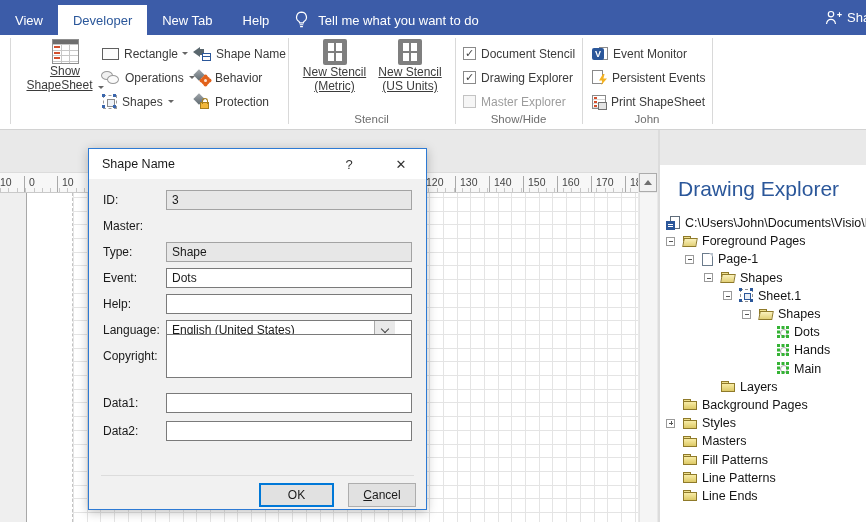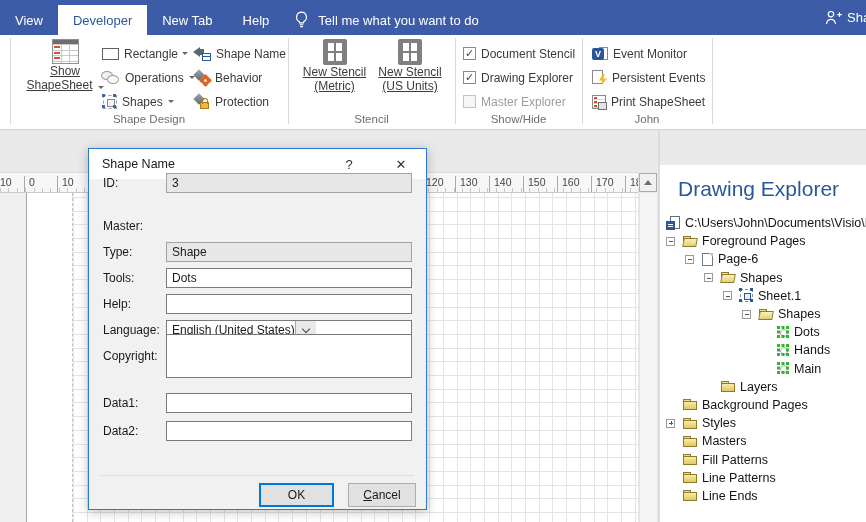--- a/index.html
+++ b/index.html
@@ -110,21 +110,21 @@
   .dialog{position:absolute;left:88px;top:148px;width:339px;height:362px;background:#f1f1f1;border:1px solid #2d7ad4;box-shadow:0 2px 10px rgba(0,0,0,.25);z-index:10;}
   .dtitle{position:absolute;left:0;top:0;right:0;height:30px;background:#fff;display:flex;align-items:center;font-size:12.5px;color:#1a1a1a;padding-left:13px;}
   .dhelp{position:absolute;top:0;right:60px;width:34px;height:30px;display:flex;align-items:center;justify-content:center;color:#333;font-size:13px;}
   .dclose{position:absolute;top:0;right:8px;width:34px;height:30px;display:flex;align-items:center;justify-content:center;color:#333;font-size:13px;}
   .drow{position:absolute;left:0;height:20px;display:flex;align-items:center;font-size:12px;color:#1a1a1a;}
   .drow .dl{position:absolute;left:14px;}
   .dfield{position:absolute;left:77px;width:246px;height:20px;font-size:12px;padding:0 5px;display:flex;align-items:center;}
   .ro{background:#e7e7e7;border:1px solid #a3a3a3;color:#1a1a1a;}
   .ed{background:#fff;border:1px solid #7a7a7a;}
   input.dfield{margin:0;color:#1a1a1a;display:block;padding:0 5px;}
-  .combo{padding-right:16px;}
+  .combo{justify-content:space-between;padding-right:16px;}
   .combo .cbtn{width:21px;height:18px;background:#e9e9e9;border-left:1px solid #a9a9a9;display:flex;align-items:center;justify-content:center;flex:none;}
   .combo .cbtn i{width:6px;height:6px;border-right:1.4px solid #444;border-bottom:1.4px solid #444;transform:rotate(45deg);margin-top:-3px;}
   .dtextarea{height:44px !important;align-items:flex-start;}
   .dsep{position:absolute;left:12px;right:12px;top:326px;border-top:1px solid #dcdcdc;}
   .dbtn{position:absolute;height:24px;background:#e1e1e1;border:1px solid #adadad;font-size:12px;color:#1a1a1a;display:flex;align-items:center;justify-content:center;}
   .dbtn.ok{left:170px;top:334px;width:75px;border:2px solid #0078d7;}
   .dbtn.cancel{left:259px;top:334px;width:68px;}
   .uline{text-decoration:underline;}
 </style>
 </head>
@@ -198,21 +198,20 @@
         </span>
       <span class="lbl">Behavior</span>
     </div>
     <div class="smallrow" style="left:194px;top:57px">
       <span class="icon-dia">
           <span class="dia"></span>
           <span class="lock"></span>
         </span>
       <span class="lbl">Protection</span>
     </div>
-    <div class="grouplabel" style="left:10px;width:278px">Shape Design</div>
     <div class="rdiv" style="left:288px"></div>
 
     <div class="bigbtn" style="left:298px;width:73px">
       <div class="icon-stencil"></div>
       <div class="cap"><span>New Stencil</span><br>
       <span>(Metric)</span></div>
     </div>
     <div class="bigbtn" style="left:372px;width:76px">
       <div class="icon-stencil"></div>
       <div class="cap"><span>New Stencil</span><br>
@@ -290,21 +289,21 @@
         <span>C:\Users\John\Documents\Visio\L</span>
       </div>
       <div class="trow">
         <span class="exp"></span>
         <span class="ti ti-folder-open"></span>
         <span>Foreground Pages</span>
       </div>
       <div class="trow" style="padding-left:19px">
         <span class="exp"></span>
         <span class="ti ti-page"></span>
-        <span>Page-6</span>
+        <span>Page-1</span>
       </div>
       <div class="trow" style="padding-left:38px">
         <span class="exp"></span>
         <span class="ti ti-folder-open"></span>
         <span>Shapes</span>
       </div>
       <div class="trow" style="padding-left:57px">
         <span class="exp"></span>
         <span class="ti ti-group"></span>
         <span>Sheet.1</span>
@@ -367,33 +366,33 @@
     </div>
   </div>
 
   <div class="dialog">
     <div class="dtitle">
       <span>Shape Name</span>
     </div>
     <div class="dhelp">?</div>
     <div class="dclose">✕</div>
 
-    <div class="drow" style="top:24px;right:0;left:0">
+    <div class="drow" style="top:41px;right:0;left:0">
       <span class="dl">ID:</span>
       <span class="dfield ro">3</span>
     </div>
     <div class="drow" style="top:67px;right:0;left:0">
       <span class="dl">Master:</span>
     </div>
     <div class="drow" style="top:93px;right:0;left:0">
       <span class="dl">Type:</span>
       <span class="dfield ro">Shape</span>
     </div>
     <div class="drow" style="top:119px;right:0;left:0">
-      <span class="dl">Tools:</span>
+      <span class="dl">Event:</span>
       <input class="dfield ed" value="Dots" style="">
     </div>
     <div class="drow" style="top:145px;right:0;left:0">
       <span class="dl">Help:</span>
       <input class="dfield ed" value="" style="">
     </div>
     <div class="drow" style="top:171px;right:0;left:0">
       <span class="dl">Language:</span>
       <span class="dfield ed combo">
         <span>English (United States)</span>

